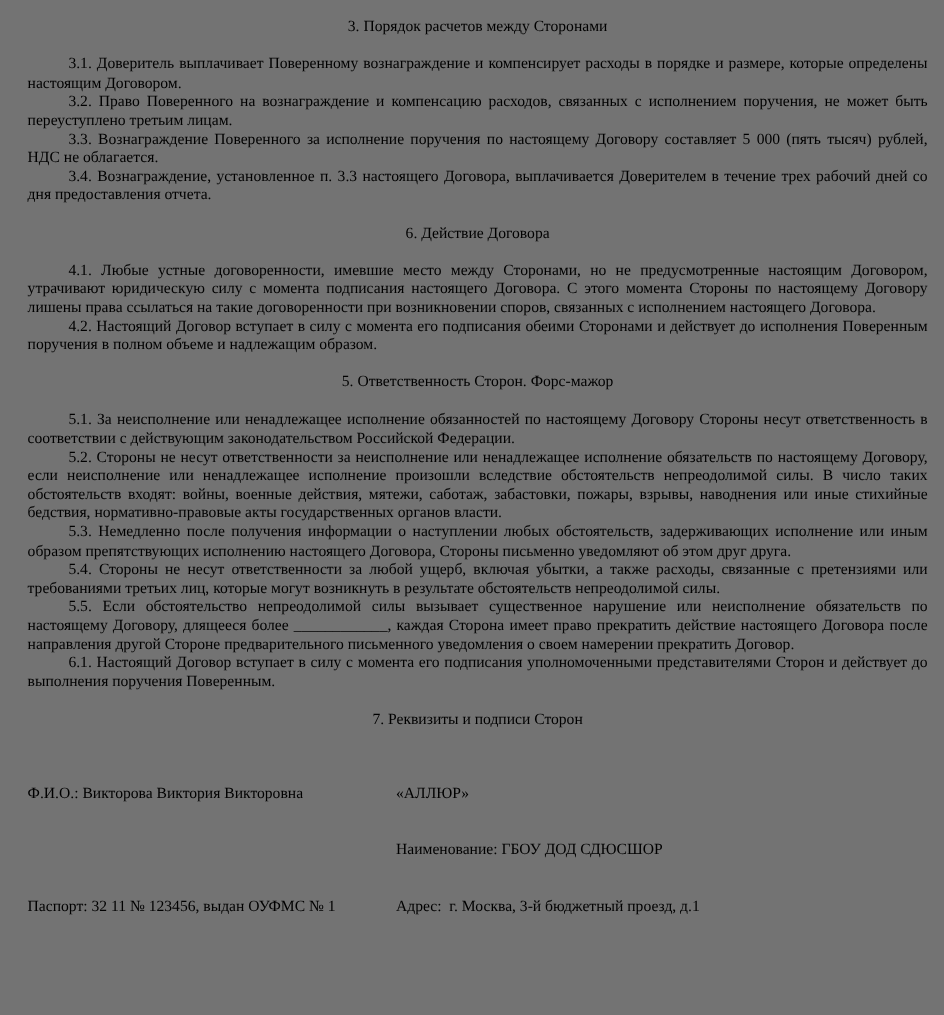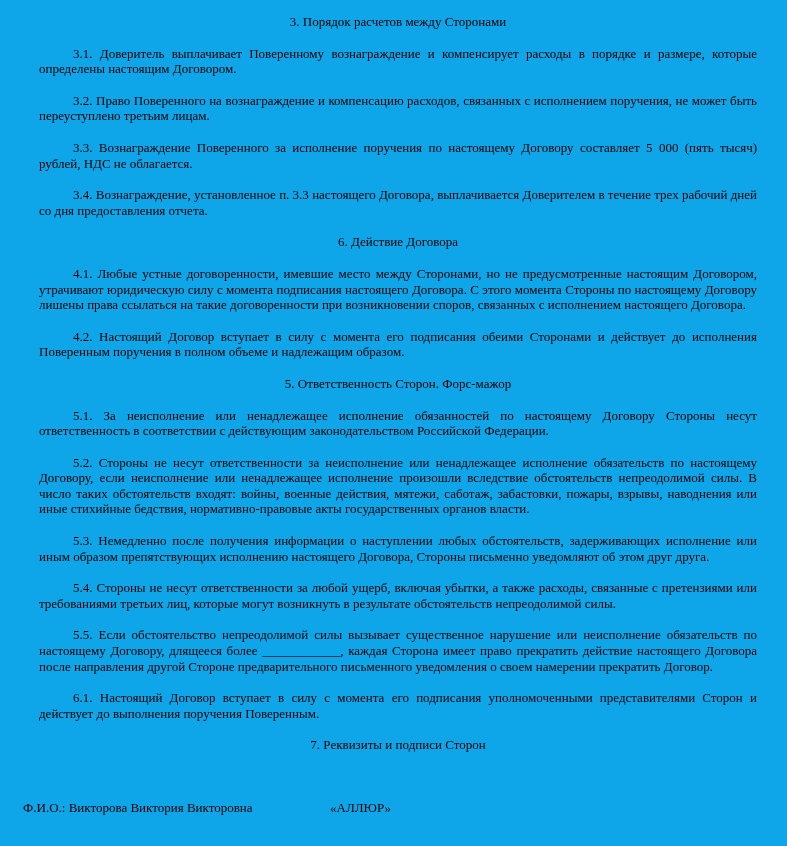--- a/index.html
+++ b/index.html
@@ -5,38 +5,38 @@
   html, body {
     margin: 0;
     padding: 0;
     background: #ffffff;
   }
   .doc {
     width: 787px;
     height: 846px;
     box-sizing: border-box;
     padding: 6px 14px 10px 23px;
-    background: #0ea5e9;
+    background: #737373;
     color: #000000;
     font-family: "Liberation Serif", "DejaVu Serif", serif;
     font-size: 13px;
     line-height: 15.6px;
     overflow: hidden;
   }
   .heading {
     font-size: 13px;
     font-weight: normal;
     text-align: center;
     margin: 15.6px 0;
   }
   section:first-of-type .heading {
     margin-top: 8px;
   }
   .para {
-    margin: 16px;
+    margin: 0;
     text-indent: 34px;
     text-align: justify;
   }
   .req {
     display: flex;
     align-items: flex-start;
   }
   .req-col {
     white-space: pre-wrap;
   }

